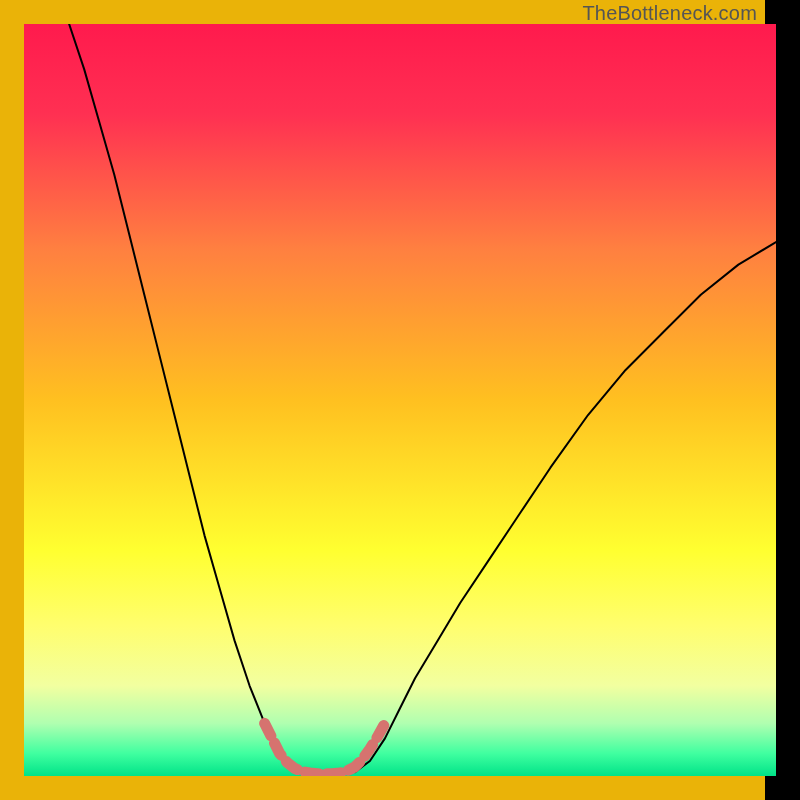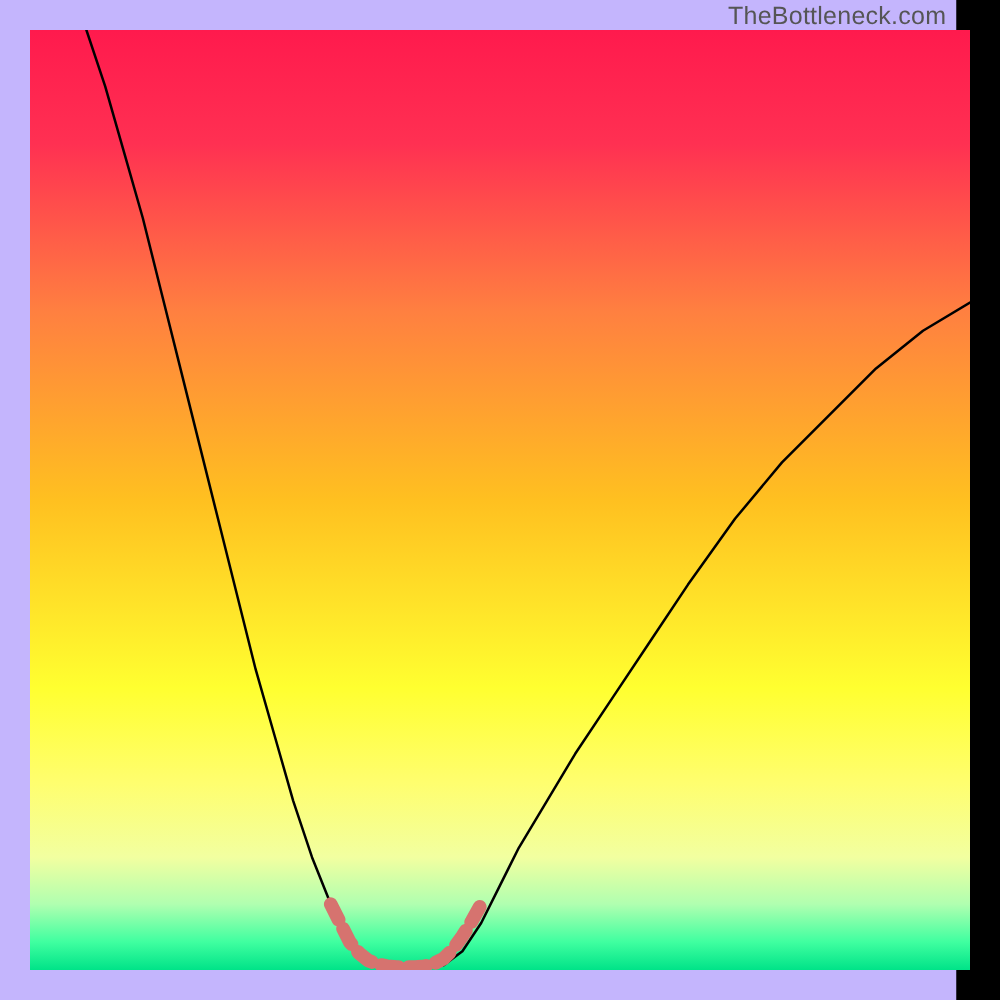--- a/index.html
+++ b/index.html
@@ -9,21 +9,21 @@
     height: 800px;
     overflow: hidden;
     background: #000;
     font-family: Arial, Helvetica, sans-serif;
   }
   .frame {
     position: absolute;
     top: 0; left: 0;
     width: 765px;
     height: 800px;
-    background: #c4b5fd;
+    background: #eab308;
   }
   .plot {
     position: absolute;
     top: 24px;
     left: 24px;
     width: 752px;
     height: 752px;
     overflow: hidden;
   }
   .watermark {

